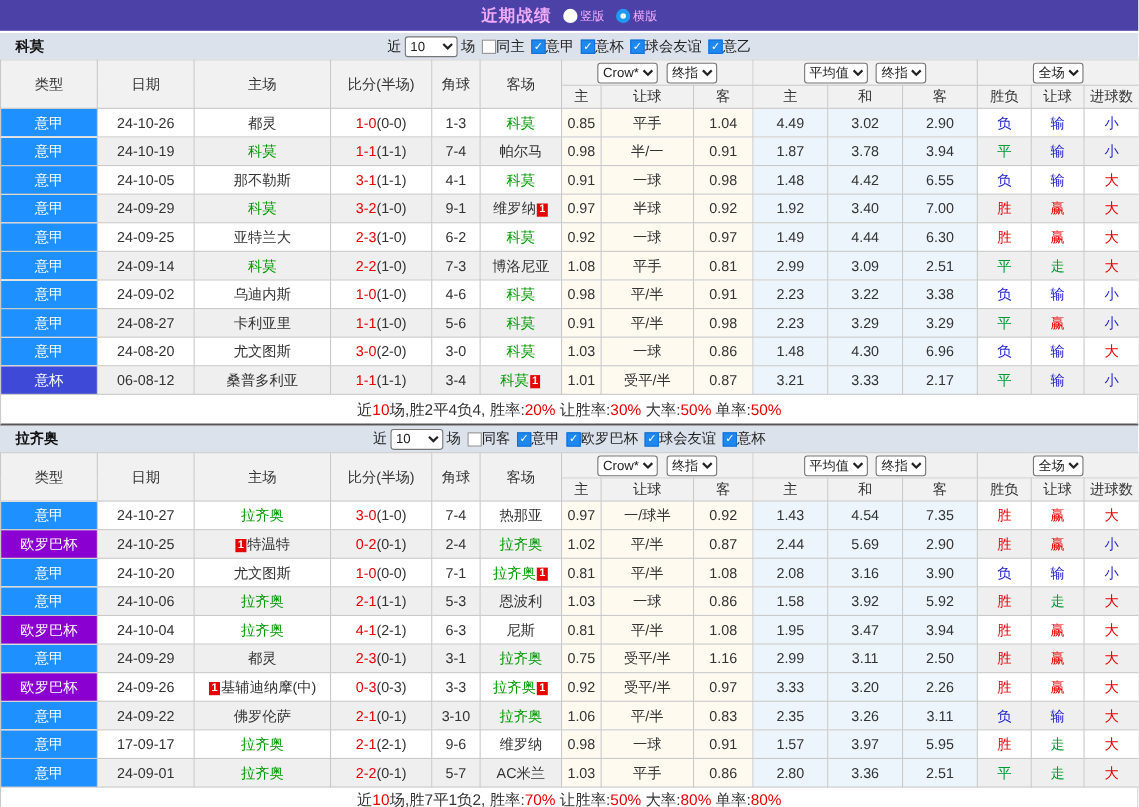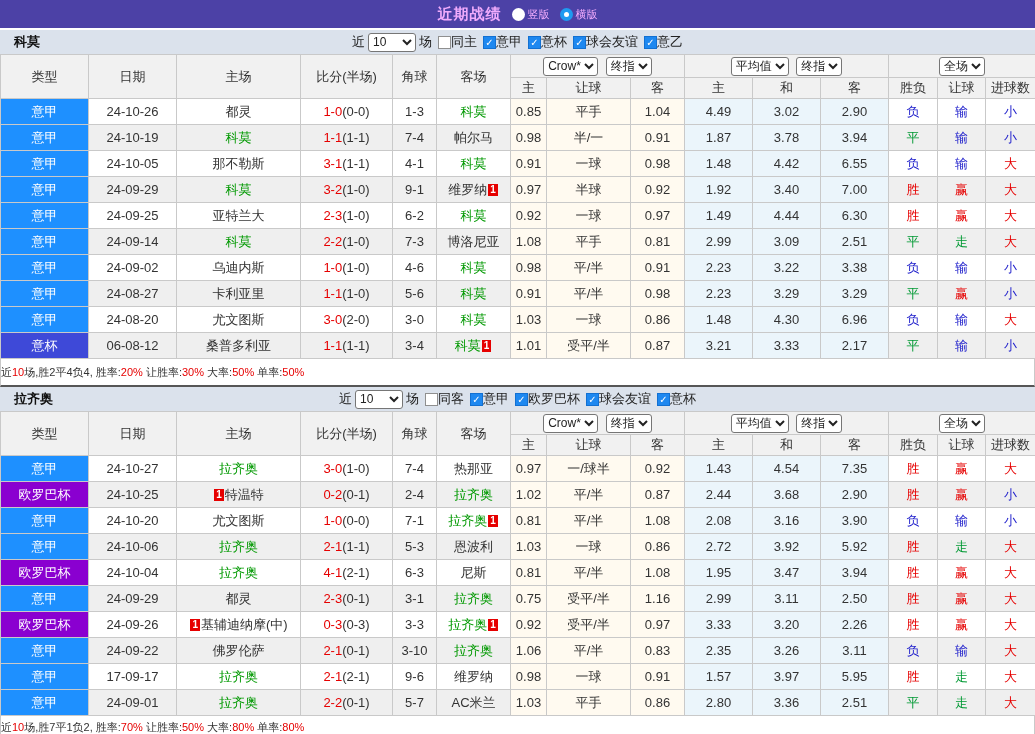--- a/index.html
+++ b/index.html
@@ -46,22 +46,22 @@
   td.league{color:#fff;}
   .focus{color:#009900;}
   .s-main{color:#e60000;}
   .s-half{color:#333;}
   .rc{
     display:inline-block;background:#e60000;color:#fff;font-size:10px;line-height:12px;height:12px;
     padding:0 2px;font-weight:bold;vertical-align:1px;margin:0 1px;
   }
   
   .summary{
-    height:26px;line-height:26px;text-align:left;border:1px solid #c9c9c9;border-top:none;
-    border-bottom:2px solid #565656;font-size:11px;color:#333;
+    height:26px;line-height:26px;text-align:center;border:1px solid #c9c9c9;border-top:none;
+    border-bottom:2px solid #565656;font-size:14px;color:#333;
   }
   .summary.last{height:22px;line-height:22px;}
   .summary .red{color:#e60000;}
 </style>
 </head>
 <body>
 
 <div class="titlebar">
   <span class="title">近期战绩</span>
   <span class="opt">
@@ -430,21 +430,21 @@
           <td class="league" style="background: rgb(138, 0, 208);">欧罗巴杯</td>
           <td>24-10-25</td>
           <td><span class="rc">1</span><span>特温特</span></td>
           <td><span class="s-main">0-2</span><span class="s-half">(0-1)</span></td>
           <td>2-4</td>
           <td><span class="focus">拉齐奥</span></td>
           <td class="codds">1.02</td>
           <td class="codds">平/半</td>
           <td class="codds">0.87</td>
           <td class="cavg">2.44</td>
-          <td class="cavg">3.68</td>
+          <td class="cavg">5.69</td>
           <td class="cavg">2.90</td>
           <td class="cres" style="color: rgb(230, 0, 0);">胜</td>
           <td class="cres" style="color: rgb(230, 0, 0);">赢</td>
           <td class="cres" style="color: rgb(34, 34, 204);">小</td>
         </tr>
         <tr>
           <td class="league" style="background: rgb(30, 144, 255);">意甲</td>
           <td>24-10-20</td>
           <td><span>尤文图斯</span></td>
           <td><span class="s-main">1-0</span><span class="s-half">(0-0)</span></td>
@@ -463,21 +463,21 @@
         <tr class="alt">
           <td class="league" style="background: rgb(30, 144, 255);">意甲</td>
           <td>24-10-06</td>
           <td><span class="focus">拉齐奥</span></td>
           <td><span class="s-main">2-1</span><span class="s-half">(1-1)</span></td>
           <td>5-3</td>
           <td><span>恩波利</span></td>
           <td class="codds">1.03</td>
           <td class="codds">一球</td>
           <td class="codds">0.86</td>
-          <td class="cavg">2.72</td>
+          <td class="cavg">1.58</td>
           <td class="cavg">3.92</td>
           <td class="cavg">5.92</td>
           <td class="cres" style="color: rgb(230, 0, 0);">胜</td>
           <td class="cres" style="color: rgb(0, 153, 51);">走</td>
           <td class="cres" style="color: rgb(230, 0, 0);">大</td>
         </tr>
         <tr>
           <td class="league" style="background: rgb(138, 0, 208);">欧罗巴杯</td>
           <td>24-10-04</td>
           <td><span class="focus">拉齐奥</span></td>

